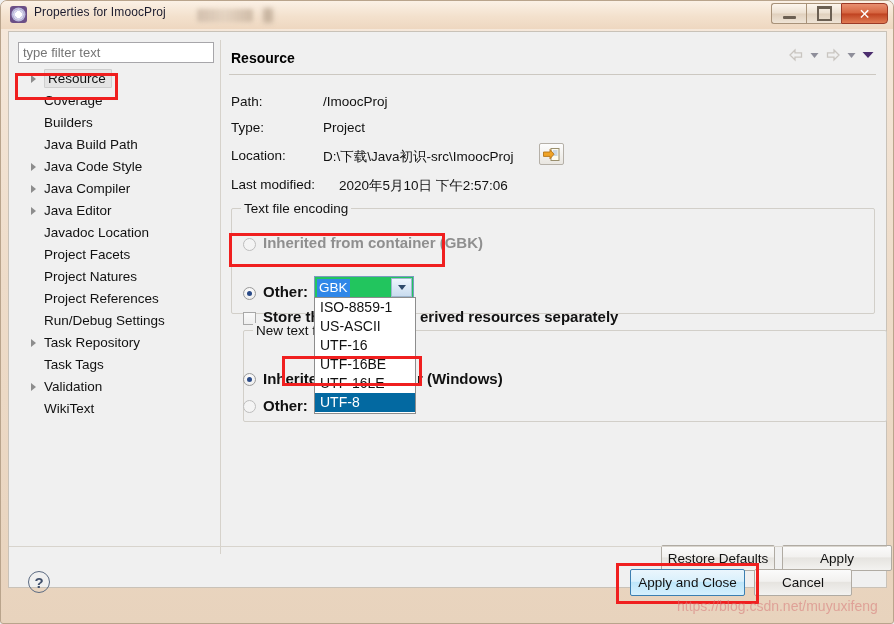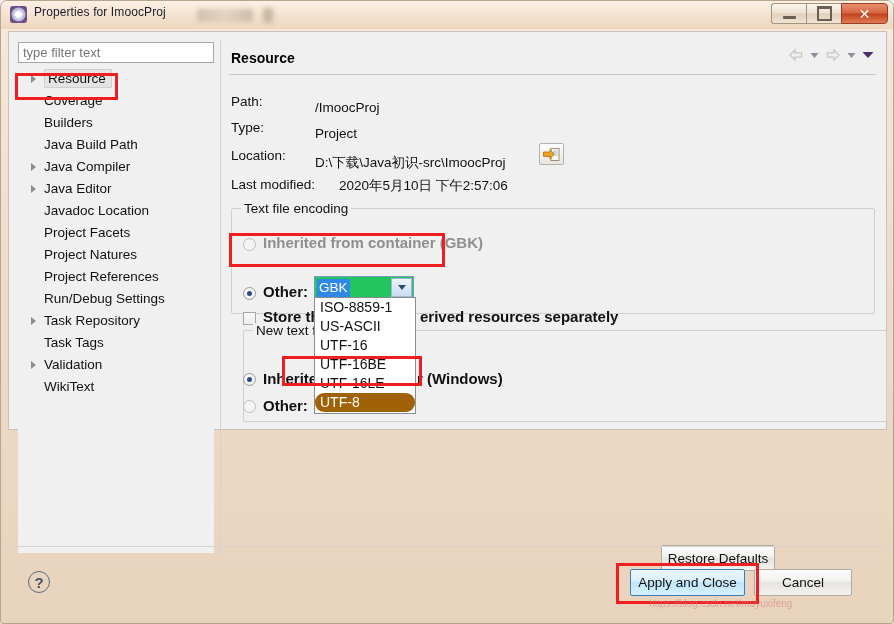--- a/index.html
+++ b/index.html
@@ -57,21 +57,21 @@
   .winbtn:first-child{border-radius:3px 0 0 3px;}
   .winbtn.close{
     width:47px;border:1px solid #9c3a26;border-radius:0 4px 4px 0;
     background:linear-gradient(180deg,#e88f70 0%,#d5643f 48%,#bf4220 52%,#e07a52 100%);
     color:#fff;font-weight:bold;font-size:14px;
   }
   .min-glyph{display:block;width:13px;height:3px;background:#6b5f52;margin-top:7px;border-radius:1px;}
   .max-glyph{display:block;width:11px;height:10px;border:2px solid #6b5f52;border-top-width:3px;}
   
   .dialog-body{
-    position:absolute;left:7px;top:30px;width:879px;height:399px;
+    position:absolute;left:7px;top:30px;width:879px;height:557px;
     box-sizing:border-box;
     background:#f0f0f0;border:1px solid #c9c2b8;
   }
   .filter-input{
     position:absolute;left:9px;top:10px;width:196px;height:21px;
     box-sizing:border-box;border:1px solid #a7a6aa;background:#fff;
     font-family:"Liberation Sans",sans-serif;font-size:13px;color:#6c6c6c;
     padding:2px 4px;outline:none;
   }
   .tree{
@@ -98,21 +98,21 @@
   
   .panel{position:absolute;left:218px;top:8px;width:651px;height:514px;}
   .panel-title{
     position:absolute;left:4px;top:10px;font-weight:bold;font-size:14px;color:#000;
   }
   .panel-rule{position:absolute;left:2px;top:34px;width:647px;height:1px;background:#ccc8c1;}
   .nav-icons{position:absolute;right:4px;top:8px;display:flex;align-items:center;gap:6px;}
   .nav-icons svg{display:block;}
   .field-row{position:absolute;font-size:13.5px;color:#111;white-space:nowrap;}
   .f-label{position:absolute;left:4px;}
-  .f-value{position:absolute;left:88px;margin-top:6px;}
+  .f-value{position:absolute;left:96px;}
   .browse-btn{
     position:absolute;left:536px;top:133px;width:25px;height:22px;
     box-sizing:border-box;border:1px solid #b5b0a8;border-radius:2px;
     background:linear-gradient(180deg,#fdfdfd,#e9e6e0);
     display:flex;align-items:center;justify-content:center;
   }
   
   .group{
     position:absolute;box-sizing:border-box;
     border:1px solid #d2cfc9;border-radius:2px;background:transparent;
@@ -158,21 +158,21 @@
   }
   
   .dropdown{
     position:absolute;left:305px;top:265px;width:102px;height:117px;
     box-sizing:border-box;border:1px solid #8d8d8d;background:#fff;
     overflow:hidden;z-index:40;
   }
   .dd-item{
     height:19px;line-height:19px;padding-left:5px;font-size:14px;color:#111;white-space:nowrap;
   }
-  .dd-item.sel{background:#a16207;color:#fff;border-radius:9px;}
+  .dd-item.sel{background:#0369a1;color:#fff;}
   
   .btn{
     position:absolute;box-sizing:border-box;
     border:1px solid #b0aba3;border-radius:2px;
     background:linear-gradient(180deg,#fbfbfb 0%,#f2f1ef 45%,#e6e4e0 50%,#f3f2f0 100%);
     font-size:13.5px;color:#111;
     display:flex;align-items:center;justify-content:center;
   }
   .btn.focus{
     border:1px solid #3c7fb1;
@@ -184,21 +184,21 @@
     box-sizing:border-box;border:1.6px solid #5c6b82;color:#41506b;
     display:flex;align-items:center;justify-content:center;
     font-size:15px;font-weight:bold;background:transparent;
   }
   
   .annot{
     position:absolute;box-sizing:border-box;border:3px solid #f01f1f;
     z-index:60;pointer-events:none;background:transparent;
   }
   .watermark{
-    position:absolute;left:648px;top:597px;font-size:10px;
+    position:absolute;left:676px;top:597px;font-size:14px;
     color:rgba(215,120,120,.55);white-space:nowrap;z-index:70;
     font-family:"Liberation Sans",sans-serif;
   }
 </style>
 </head>
 <body>
 
 <div id="window">
 
   <div class="titlebar">
@@ -221,20 +221,21 @@
 
   <div class="dialog-body">
 
     <input class="filter-input" type="text" placeholder="type filter text" style="">
 
     <div class="tree" id="tree">
         <div class="tree-item selected"><span class="arrow"></span><span class="lbl">Resource</span></div>
         <div class="tree-item"><span class="lbl">Coverage</span></div>
         <div class="tree-item"><span class="lbl">Builders</span></div>
         <div class="tree-item"><span class="lbl">Java Build Path</span></div>
+        <div class="tree-item"><span class="arrow"></span><span class="lbl">Java Code Style</span></div>
         <div class="tree-item"><span class="arrow"></span><span class="lbl">Java Compiler</span></div>
         <div class="tree-item"><span class="arrow"></span><span class="lbl">Java Editor</span></div>
         <div class="tree-item"><span class="lbl">Javadoc Location</span></div>
         <div class="tree-item"><span class="lbl">Project Facets</span></div>
         <div class="tree-item"><span class="lbl">Project Natures</span></div>
         <div class="tree-item"><span class="lbl">Project References</span></div>
         <div class="tree-item"><span class="lbl">Run/Debug Settings</span></div>
         <div class="tree-item"><span class="arrow"></span><span class="lbl">Task Repository</span></div>
         <div class="tree-item"><span class="lbl">Task Tags</span></div>
         <div class="tree-item"><span class="arrow"></span><span class="lbl">Validation</span></div>
@@ -327,20 +328,21 @@
       </div>
       <div class="radio on" style="left:16px;top:333px;"></div>
       <div class="ctl-label" style="left:36px;top:330px;">Inherite</div>
       <div class="ctl-label" style="left:190px;top:330px;">r (Windows)</div>
 
       <div class="radio dim" style="left:16px;top:360px;"></div>
       <div class="ctl-label" style="left:36px;top:357px;">Othe</div>
       <div class="ctl-label" style="left:70px;top:357px;">r:</div>
 
       <div class="btn" style="left:434px;top:505px;width:114px;height:26px;">Restore Defaults</div>
+      <div class="btn" style="left:555px;top:505px;width:110px;height:26px;">Apply</div>
     </div>
 
     <div class="dropdown" id="dropdown">
         <div class="dd-item">ISO-8859-1</div>
         <div class="dd-item">US-ASCII</div>
         <div class="dd-item">UTF-16</div>
         <div class="dd-item">UTF-16BE</div>
         <div class="dd-item">UTF-16LE</div>
         <div class="dd-item sel">UTF-8</div>
       </div>

